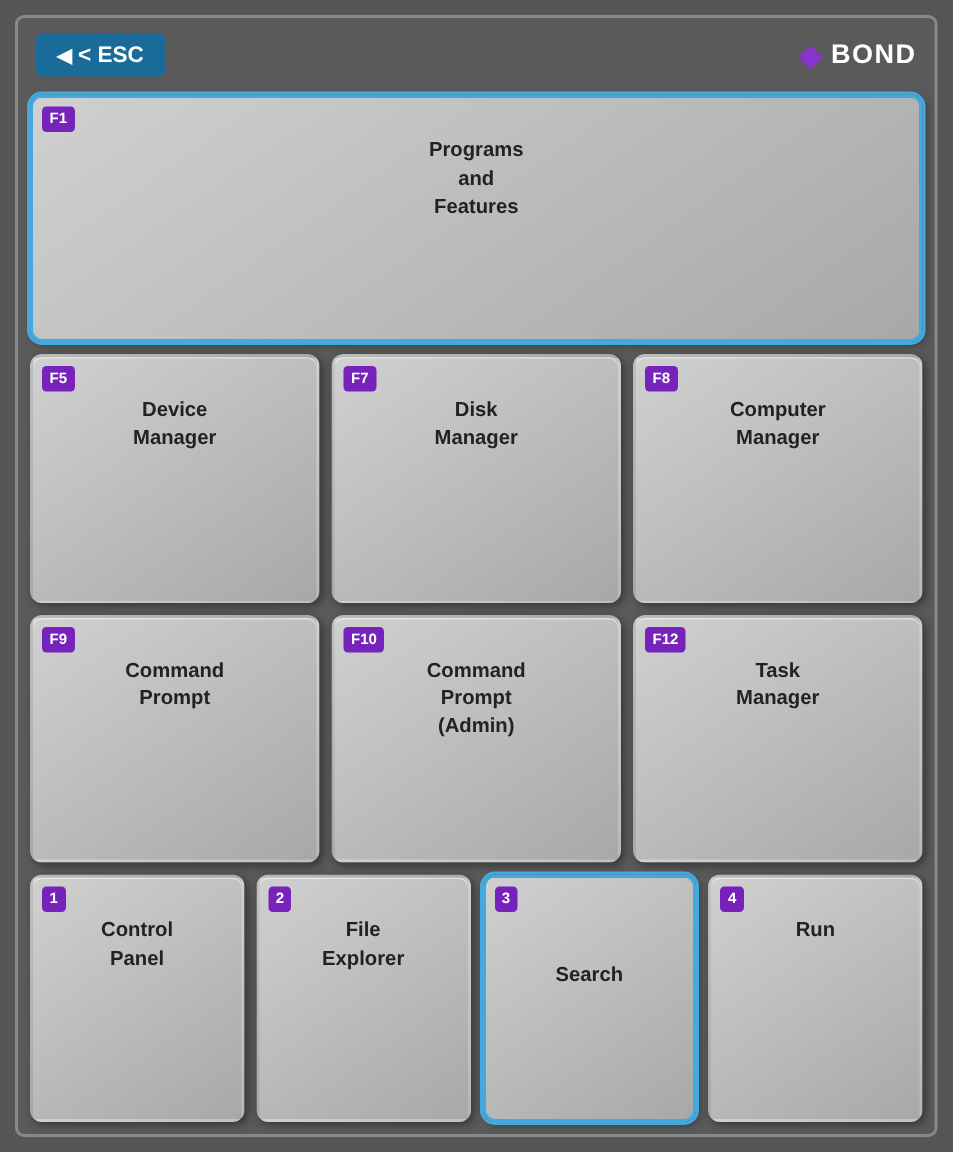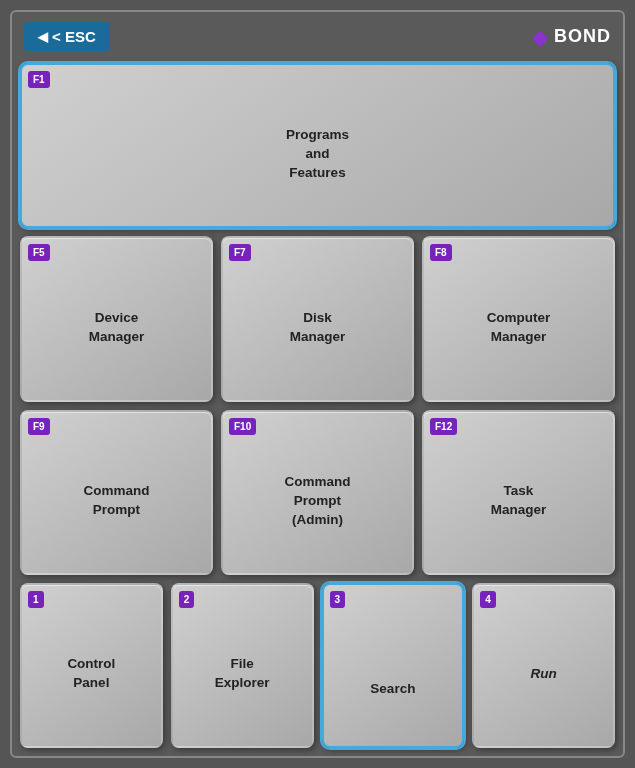--- a/index.html
+++ b/index.html
@@ -79,21 +79,21 @@
       flex: 1;
     }
 
     .tile {
       flex: 1;
       background: linear-gradient(145deg, #d0d0d0, #a8a8a8);
       border-radius: 8px;
       display: flex;
       flex-direction: column;
       align-items: center;
-      justify-content: center;
+      justify-content: flex-start;
       cursor: pointer;
       position: relative;
       border: 2px solid transparent;
       box-shadow: 2px 2px 6px rgba(0,0,0,0.4), inset 0 1px 0 rgba(255,255,255,0.5);
       padding: 8px 4px;
       user-select: none;
     }
 
     .tile.active-blue {
       background: linear-gradient(145deg, #b8eaf8, #7ad4f0);
@@ -201,17 +201,17 @@
           <span class="key-badge">2</span>
           <div class="tile-label" style="white-space: pre-line;">File
 Explorer</div>
         </div>
         <div class="tile selected">
           <span class="key-badge">3</span>
           <div class="tile-label" style="white-space: pre-line; margin-top: 48px;">Search</div>
         </div>
         <div class="tile">
           <span class="key-badge">4</span>
-          <div class="tile-label" style="white-space: pre-line; font-style: italic;">Run</div>
+          <div class="tile-label" style="white-space: pre-line;">Run</div>
         </div>
       </div>
     </div>
 </div>
 
 </body></html>

